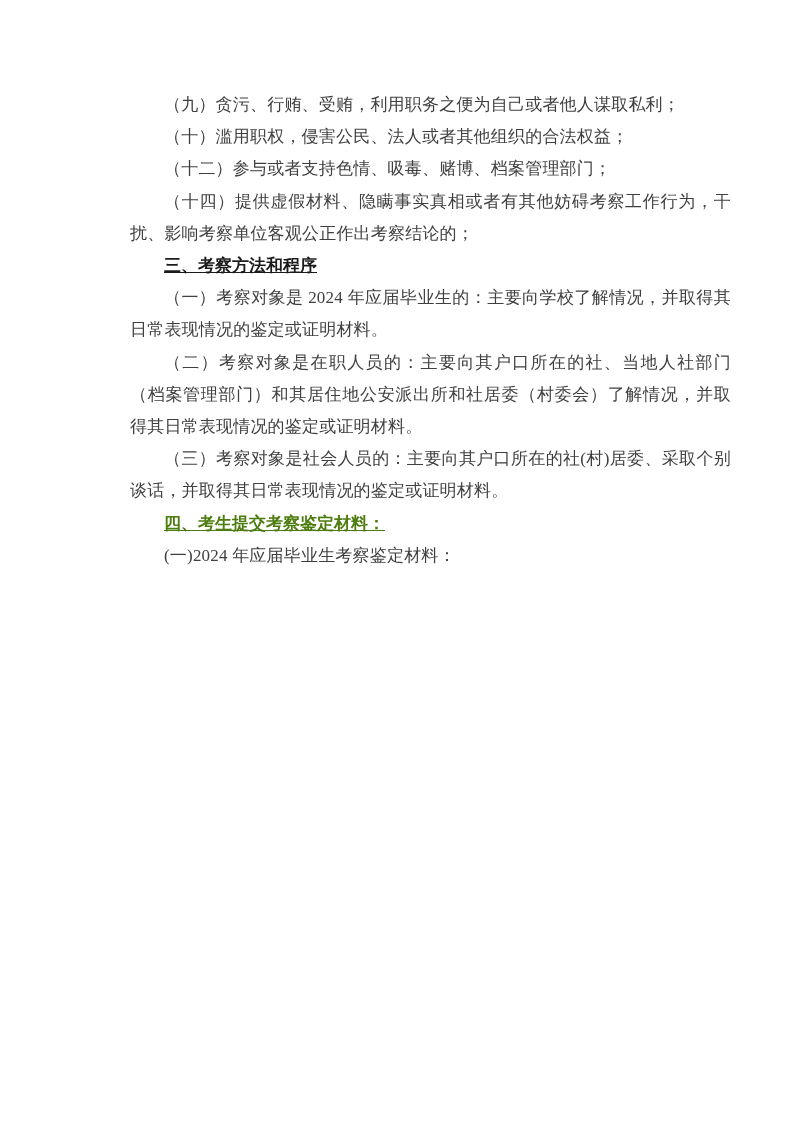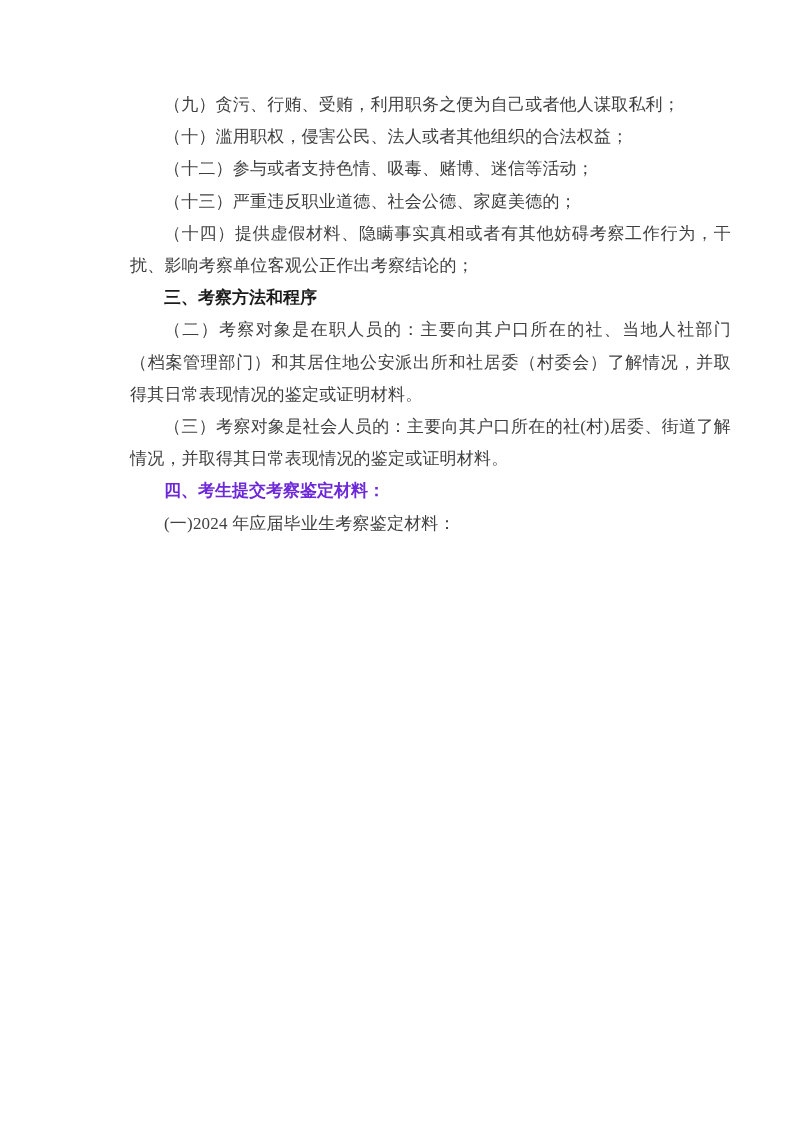--- a/index.html
+++ b/index.html
@@ -28,31 +28,32 @@
   .para {
     margin: 0;
     text-indent: 2em;
     letter-spacing: 0.2px;
   }
   .heading {
     margin: 0;
     text-indent: 2em;
     font-family: "Liberation Sans", "DejaVu Sans", sans-serif;
     font-weight: bold;
+    text-decoration: underline;
   }
 </style>
 </head>
 <body>
 
 <div class="page">
   <div class="content" id="content" style="color: rgb(63, 63, 63);">
       <p class="para">（九）贪污、行贿、受贿，利用职务之便为自己或者他人谋取私利；</p>
       <p class="para">（十）滥用职权，侵害公民、法人或者其他组织的合法权益；</p>
-      <p class="para">（十二）参与或者支持色情、吸毒、赌博、迷信等活动；</p>
-      <p class="para">（十三）严重违反职业道德、社会公德、家庭美德的；</p>
+      <p class="para">（十二）参与或者支持色情、吸毒、赌博、档案管理部门；</p>
       <p class="para">（十四）提供虚假材料、隐瞒事实真相或者有其他妨碍考察工作行为，干扰、影响考察单位客观公正作出考察结论的；</p>
       <p class="heading" style="color: rgb(27, 27, 27);">三、考察方法和程序</p>
+      <p class="para">（一）考察对象是 2024 年应届毕业生的：主要向学校了解情况，并取得其日常表现情况的鉴定或证明材料。</p>
       <p class="para">（二）考察对象是在职人员的：主要向其户口所在的社、当地人社部门（档案管理部门）和其居住地公安派出所和社居委（村委会）了解情况，并取得其日常表现情况的鉴定或证明材料。</p>
-      <p class="para">（三）考察对象是社会人员的：主要向其户口所在的社(村)居委、街道了解情况，并取得其日常表现情况的鉴定或证明材料。</p>
-      <p class="heading" style="color: #6d28d9;">四、考生提交考察鉴定材料：</p>
+      <p class="para">（三）考察对象是社会人员的：主要向其户口所在的社(村)居委、采取个别谈话，并取得其日常表现情况的鉴定或证明材料。</p>
+      <p class="heading" style="color: #4d7c0f;">四、考生提交考察鉴定材料：</p>
       <p class="para">(一)2024 年应届毕业生考察鉴定材料：</p>
     </div>
 </div>
 
 </body></html>

